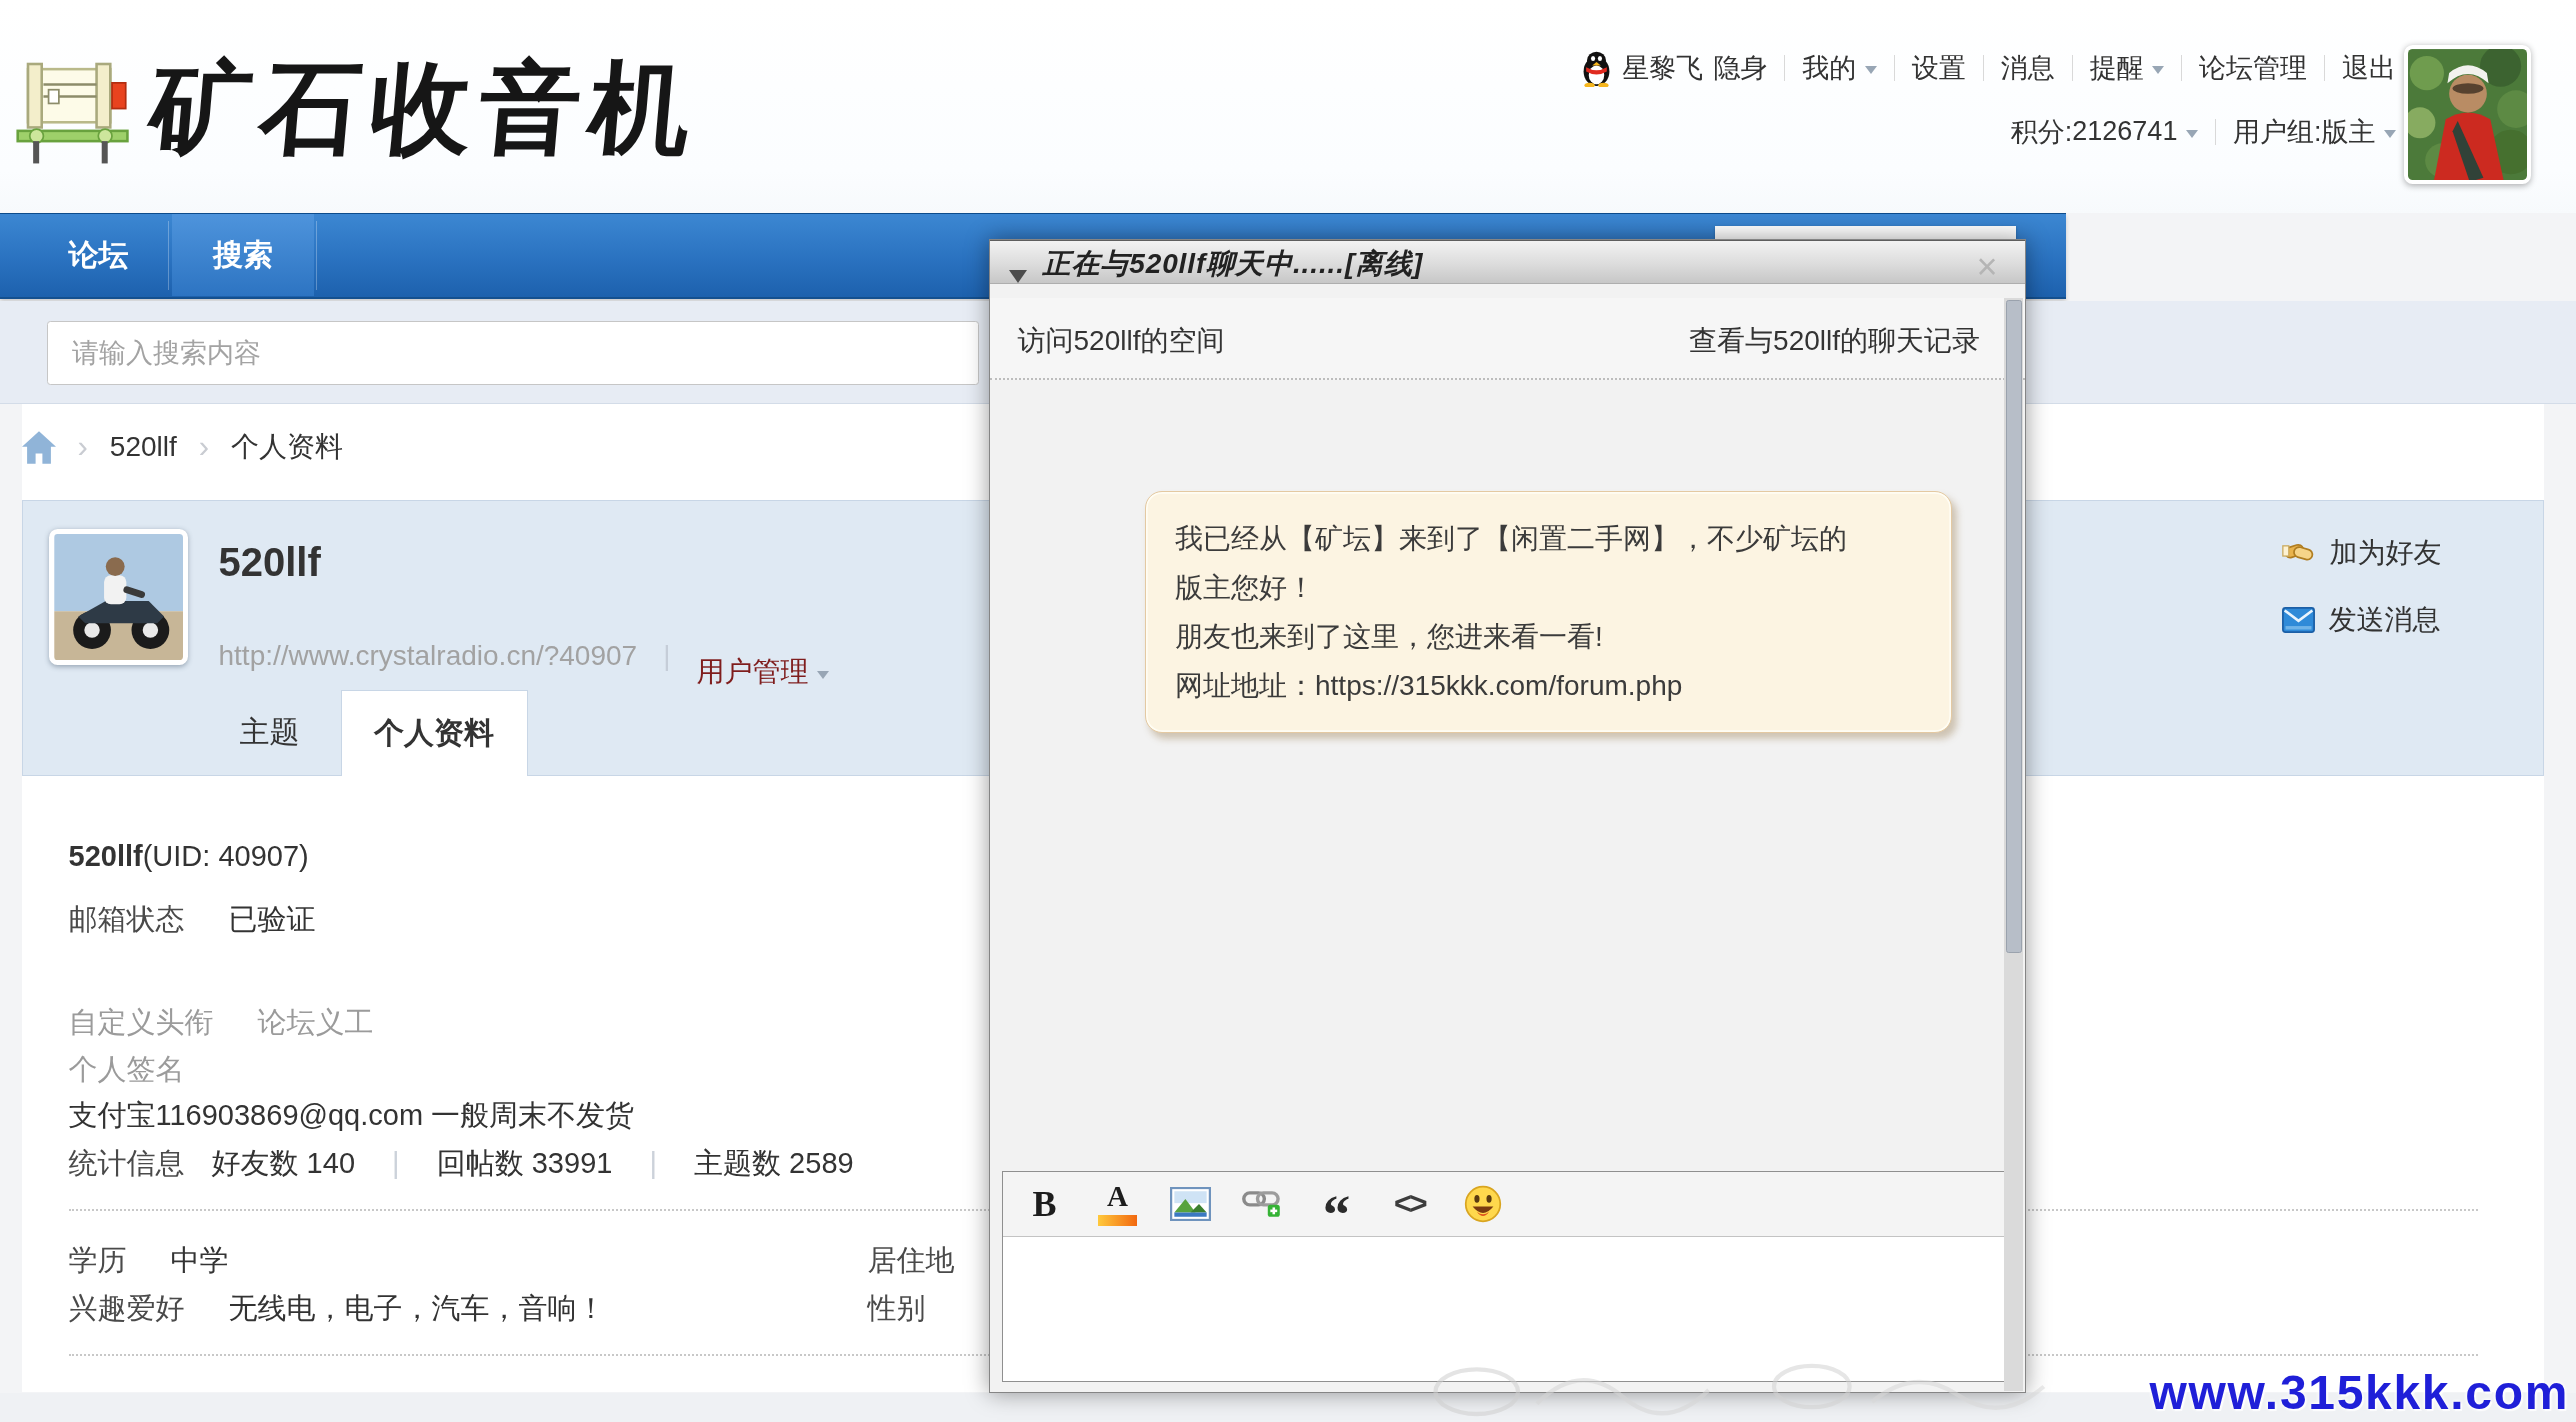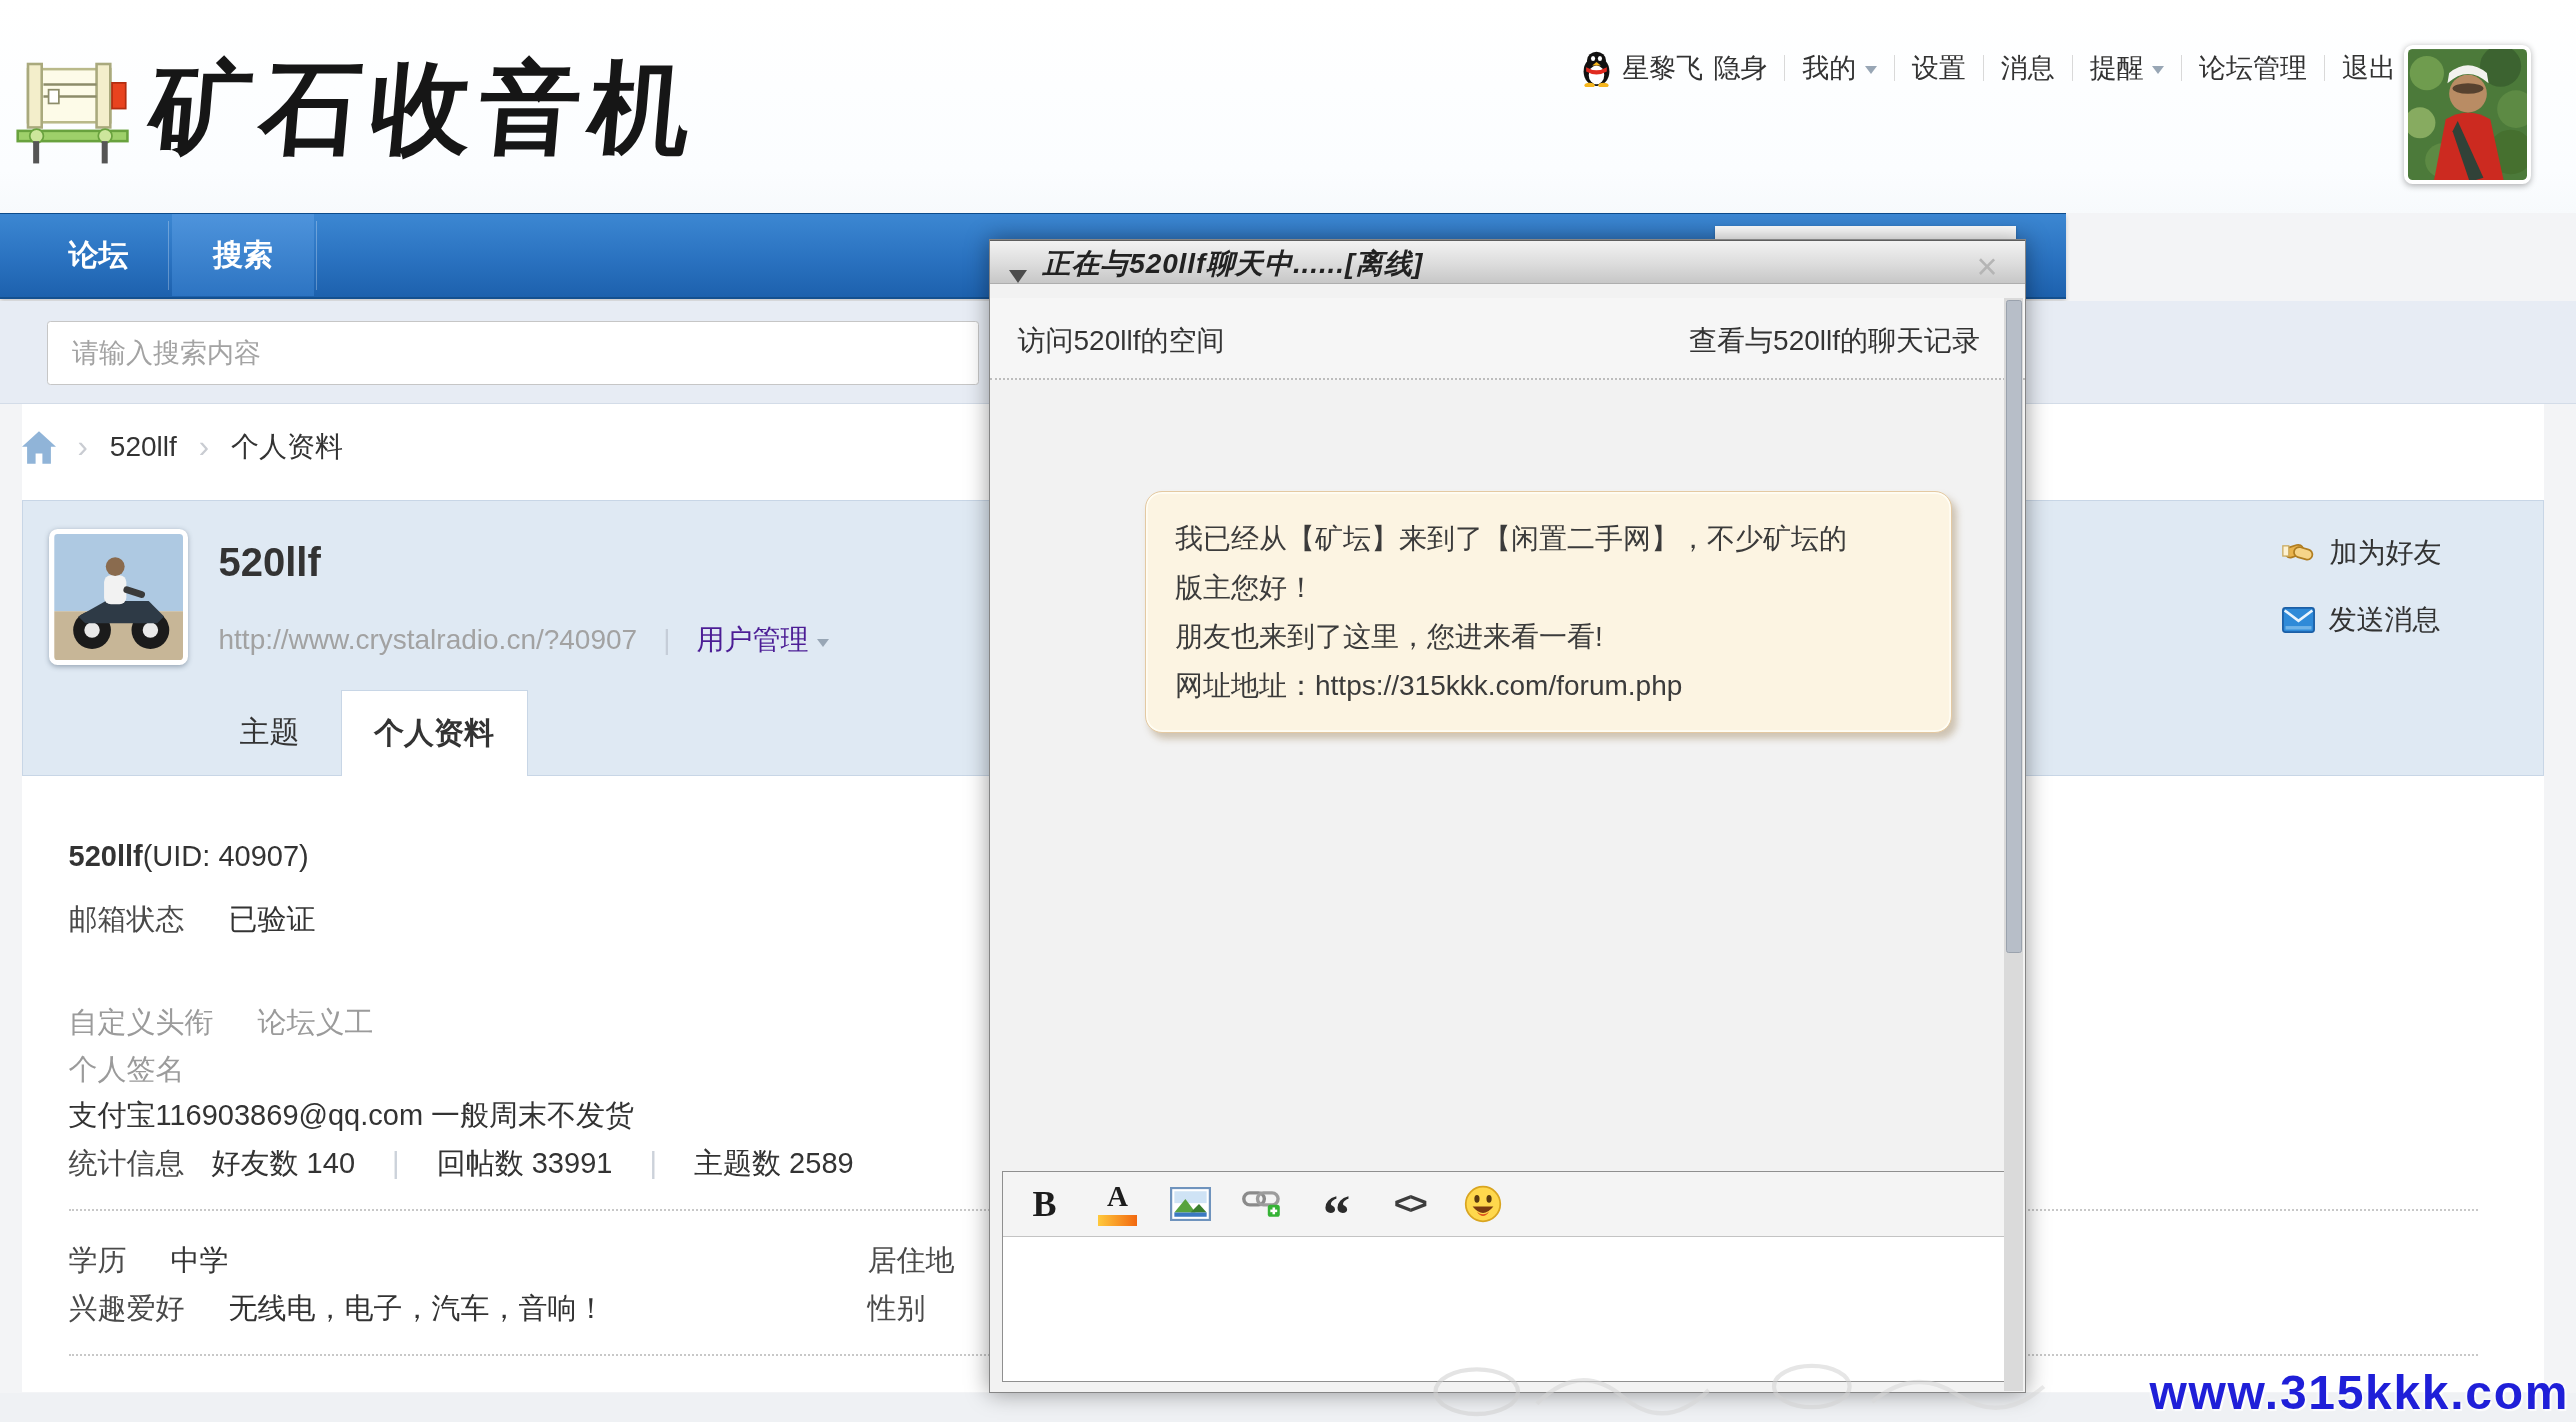--- a/index.html
+++ b/index.html
@@ -54,21 +54,21 @@
   .breadcrumb .csep { color:#c9ccd2; margin:0 22px; font-size:31px; }
 
   .profile-card { position:absolute; left:0; top:96px; width:2522px; height:276px; background:#dfe9f3;
                   border:0.9px solid #c8d6e6; }
   .pavatar { position:absolute; left:26px; top:28px; width:139px; height:136px; background:#fff;
              border-radius:8.6px; border:5.2px solid #fff; box-shadow:0 1.7px 5.2px rgba(70,90,110,.45); overflow:hidden; cursor:pointer; }
   .pname { position:absolute; left:196px; top:39px; font-size:40px; font-weight:bold; color:#333; }
   .purl-row { position:absolute; left:196px; top:120px; display:flex; align-items:center; font-size:28px; }
   .purl { color:#a2a2a2; cursor:pointer; }
   .ppipe { color:#c5cdd8; margin:0 26px; }
-  .pmanage { color:#4c1d95; cursor:pointer; display:flex; align-items:center; }
+  .pmanage { color:#7f1d1d; cursor:pointer; display:flex; align-items:center;margin-top:32px; }
   .pactions { position:absolute; right:101px; top:33px; font-size:28px; color:#333; }
   .paction { display:flex; align-items:center; margin-bottom:29px; cursor:pointer; white-space:nowrap; }
   .paction .alabel { margin-left:13.7px; }
   .tabs { position:absolute; left:176px; bottom:-0.9px; display:flex; align-items:flex-end; height:86px; }
   .tab { width:142px; height:86px; display:flex; align-items:center; justify-content:center;
          font-size:30px; color:#333; cursor:pointer; }
   .tab.active { width:187px; background:#fff; border:0.9px solid #c8d6e6; border-bottom:none; font-weight:bold; }
 
   .drow { position:absolute; left:47px; font-size:29px; color:#333; white-space:nowrap; }
   .drow .lab { color:#4a4a4a; margin-right:36px; }
@@ -193,20 +193,33 @@
         </span>
         <span class="sep"></span>
         <span class="item">
             <span>论坛管理</span>
           </span>
         <span class="sep"></span>
         <span class="item" style="padding-right:0;">
             <span>退出</span>
           </span>
       </div>
+      <div class="user-row user-row2">
+        <span class="item">
+          <span>积分: </span>
+          <span>2126741</span>
+          <span class="caret"></span>
+        </span>
+        <span class="sep"></span>
+        <span class="item" style="padding-right:0;">
+          <span>用户组: </span>
+          <span>版主</span>
+          <span class="caret"></span>
+        </span>
+      </div>
     </div>
 
     <div class="avatar-photo">
       <svg width="120" height="133" viewBox="0 0 140 155">
         <rect width="140" height="155" fill="#4c7a3a"></rect>
         <circle cx="22" cy="28" r="20" fill="#6f9c4e"></circle>
           <circle cx="108" cy="20" r="24" fill="#3c6330"></circle>
         <circle cx="126" cy="70" r="22" fill="#5d8a44"></circle>
           <circle cx="14" cy="86" r="18" fill="#87ab60"></circle>
         <circle cx="120" cy="120" r="26" fill="#46702f"></circle>

